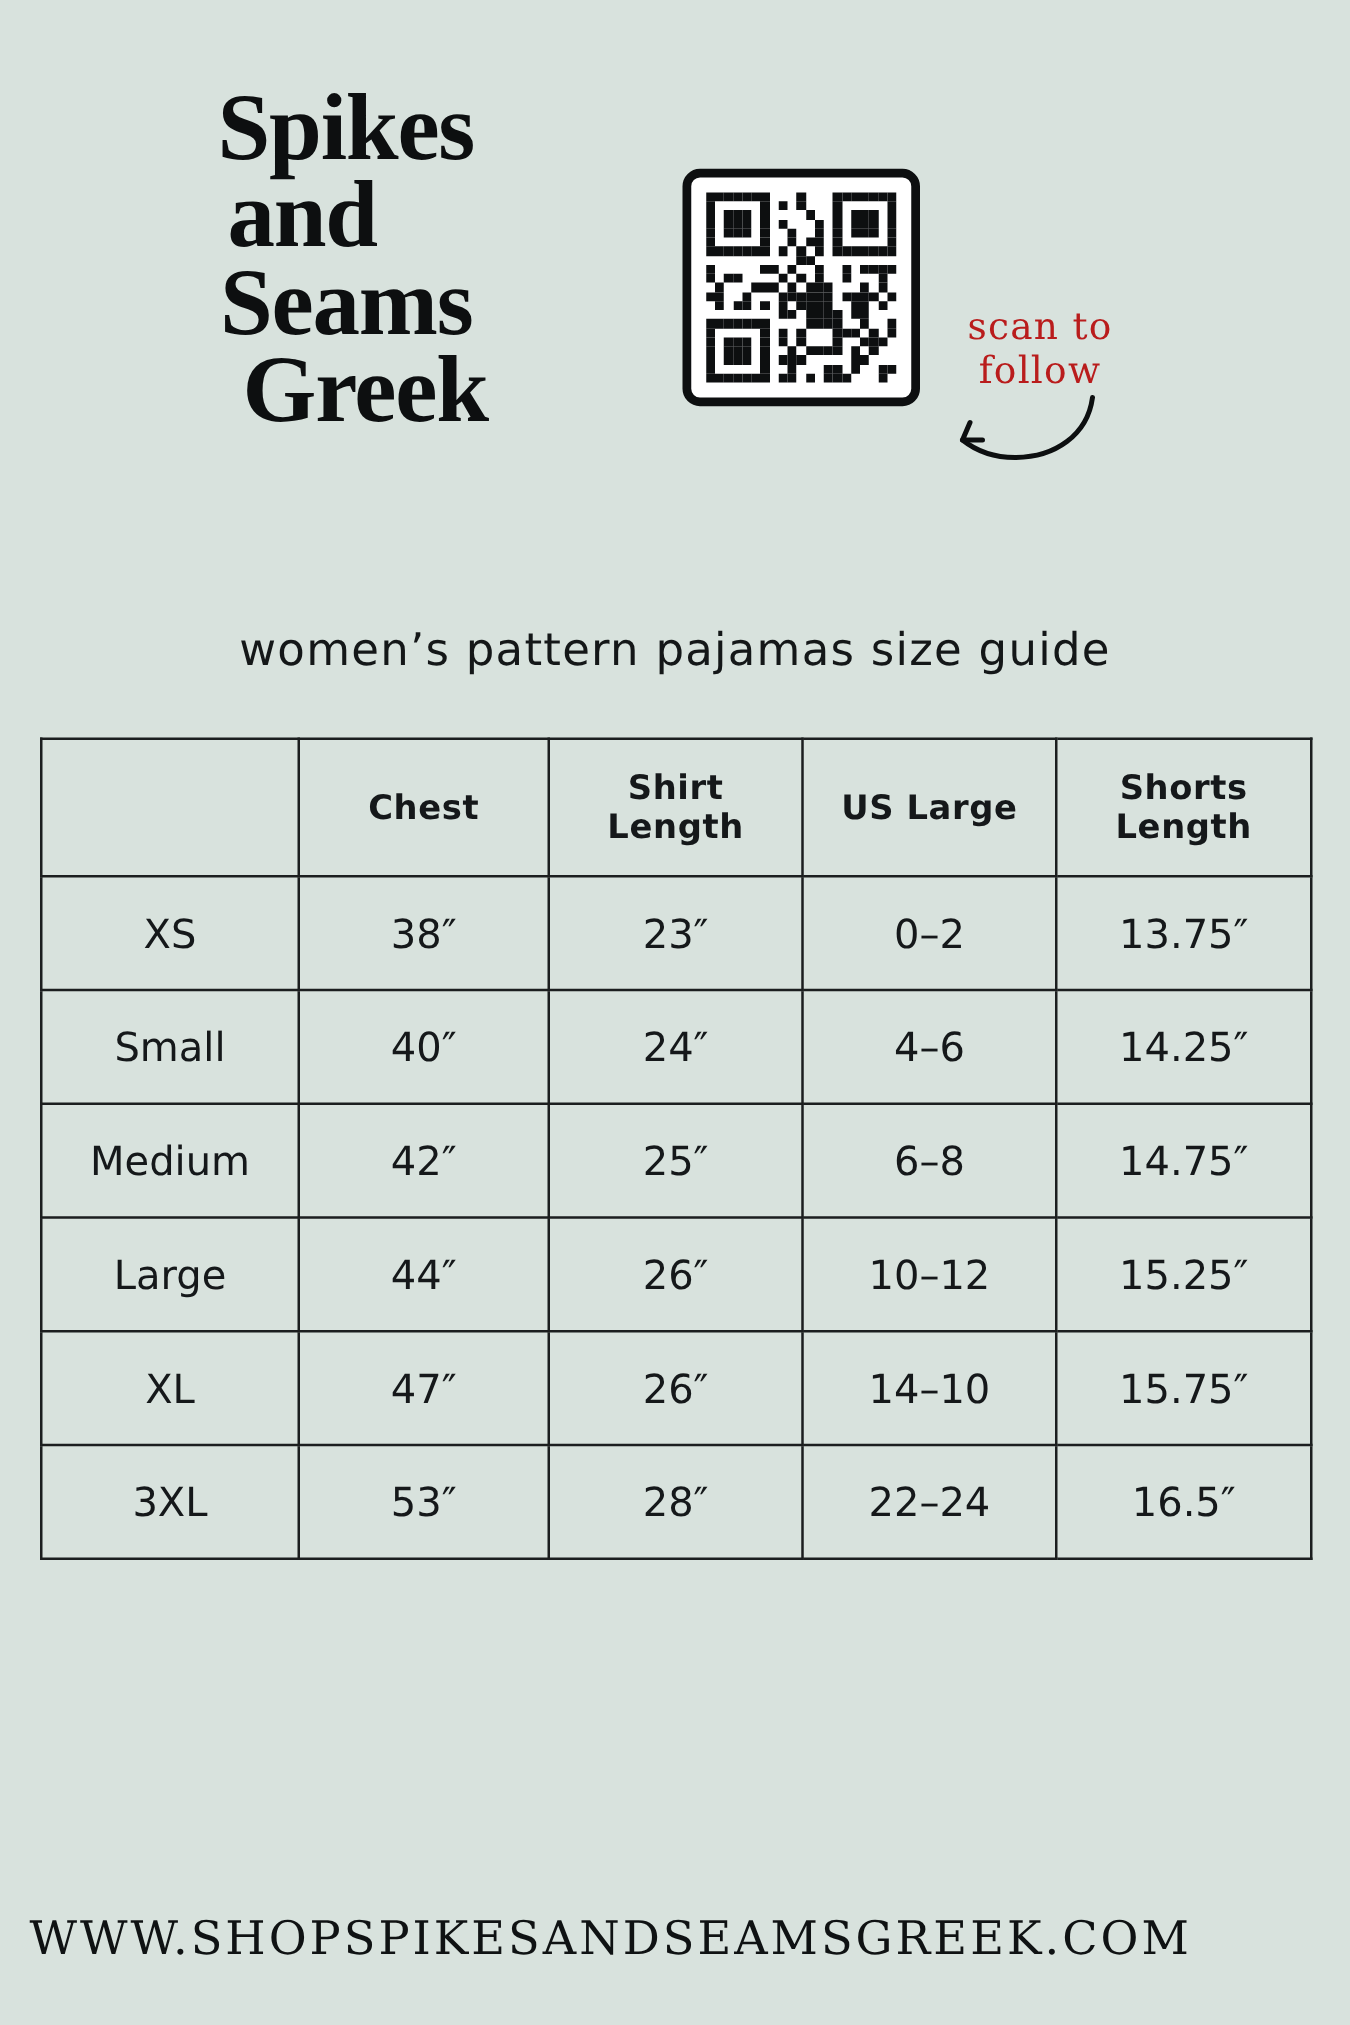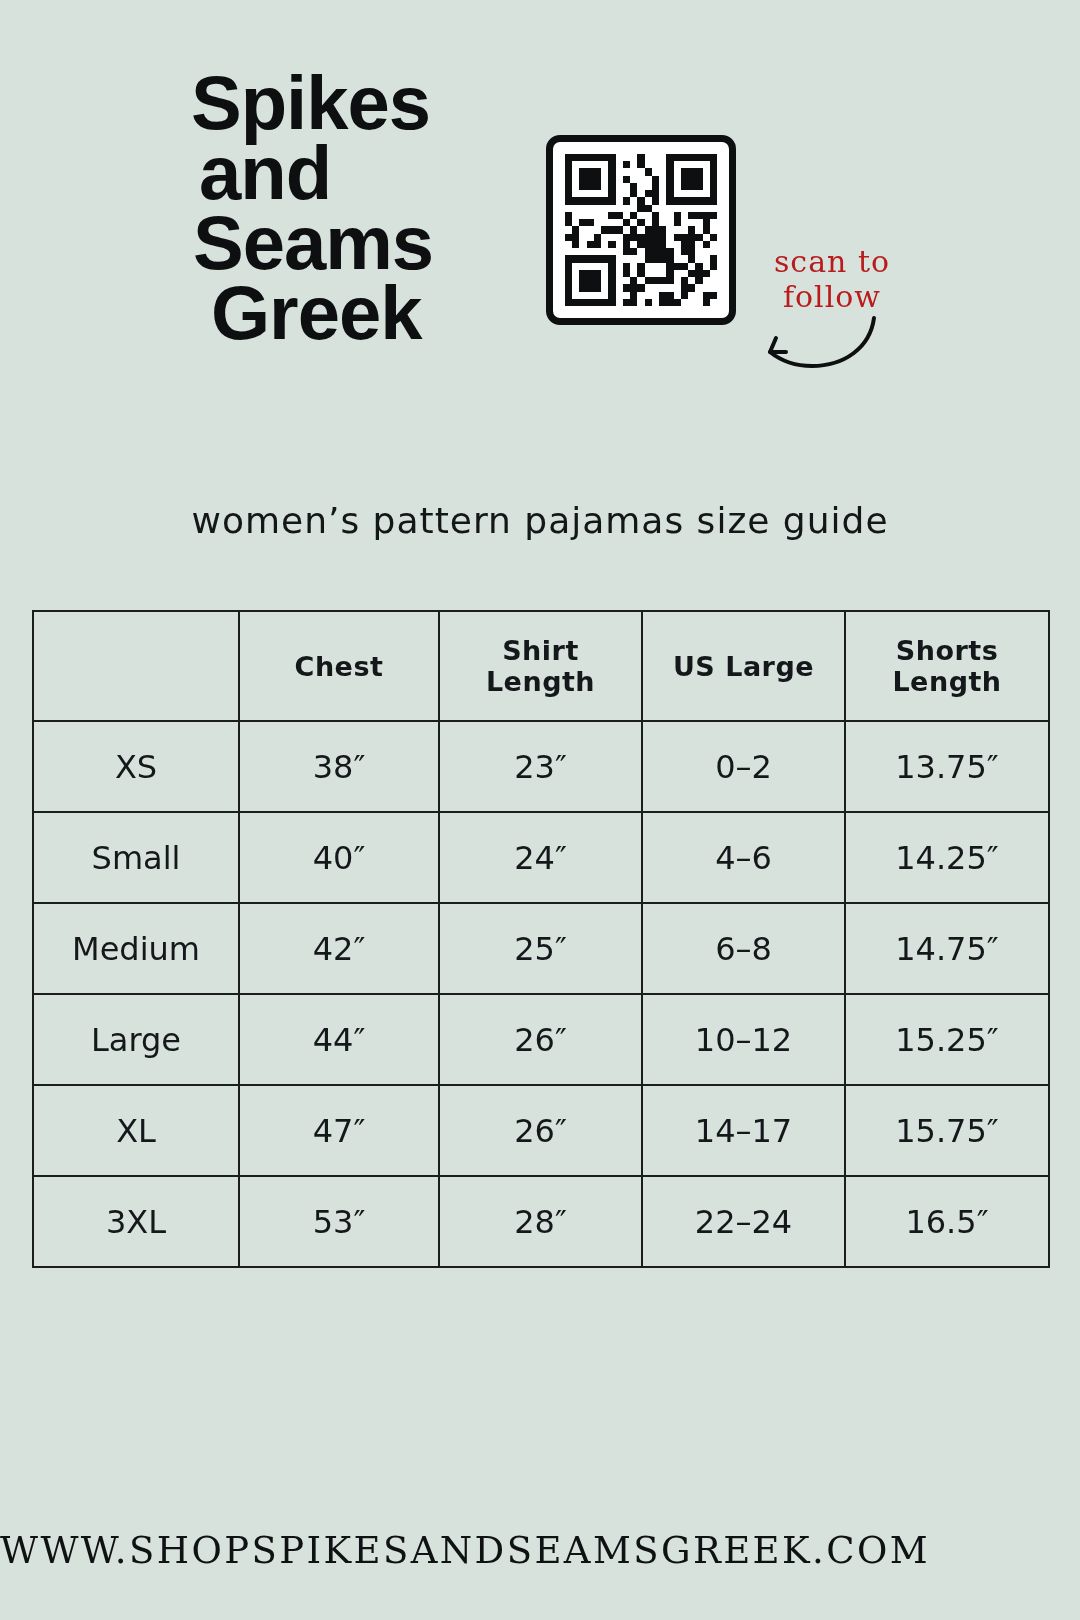--- a/index.html
+++ b/index.html
@@ -19,24 +19,24 @@
   
   .header {
     position: absolute;
     top: 60px;
     left: 0;
     width: 1080px;
     height: 360px;
   }
   .brand {
     position: absolute;
-    left: 191px;
+    left: 174px;
     top: 8px;
     width: 330px;
-    font-family: Liberation Sans, sans-serif;
+    font-family: Liberation Serif, serif;
     font-weight: 700;
     font-size: 76px;
     line-height: 0.92;
     letter-spacing: -1px;
     color: #0d0f10;
     text-align: left;
   }
   .brand div {
     white-space: nowrap;
   }
@@ -99,21 +99,20 @@
     letter-spacing: 1px;
     color: #141718;
   }
 
   
   .table-wrap {
     position: absolute;
     top: 590px;
     left: 32px;
     width: 1016px;
-    margin-top: 20px;
   }
   table.size-table {
     border-collapse: collapse;
     width: 1016px;
     table-layout: fixed;
   }
   table.size-table td, table.size-table th {
     border: 2px solid #1b1e1f;
     height: 91px;
     text-align: center;
@@ -142,20 +141,21 @@
   col.c3 { width: 203px; }
   col.c4 { width: 203px; }
   col.c5 { width: 204px; }
 
   
   .footer {
     position: absolute;
     bottom: 48px;
     left: 0;
     width: 977px;
+    text-align: center;
     font-family: "DejaVu Serif", serif;
     font-size: 37px;
     letter-spacing: 2.4px;
     color: #0f1213;
   }
 </style>
 </head>
 <body>
 
 <div class="header">
@@ -670,21 +670,21 @@
         <td class="size-label">Large</td>
         <td>44″</td>
         <td>26″</td>
         <td>10–12</td>
         <td>15.25″</td>
       </tr>
       <tr>
         <td class="size-label">XL</td>
         <td>47″</td>
         <td>26″</td>
-        <td>14–17</td>
+        <td>14–10</td>
         <td>15.75″</td>
       </tr>
       <tr>
         <td class="size-label">3XL</td>
         <td>53″</td>
         <td>28″</td>
         <td>22–24</td>
         <td>16.5″</td>
       </tr>
     </tbody>

